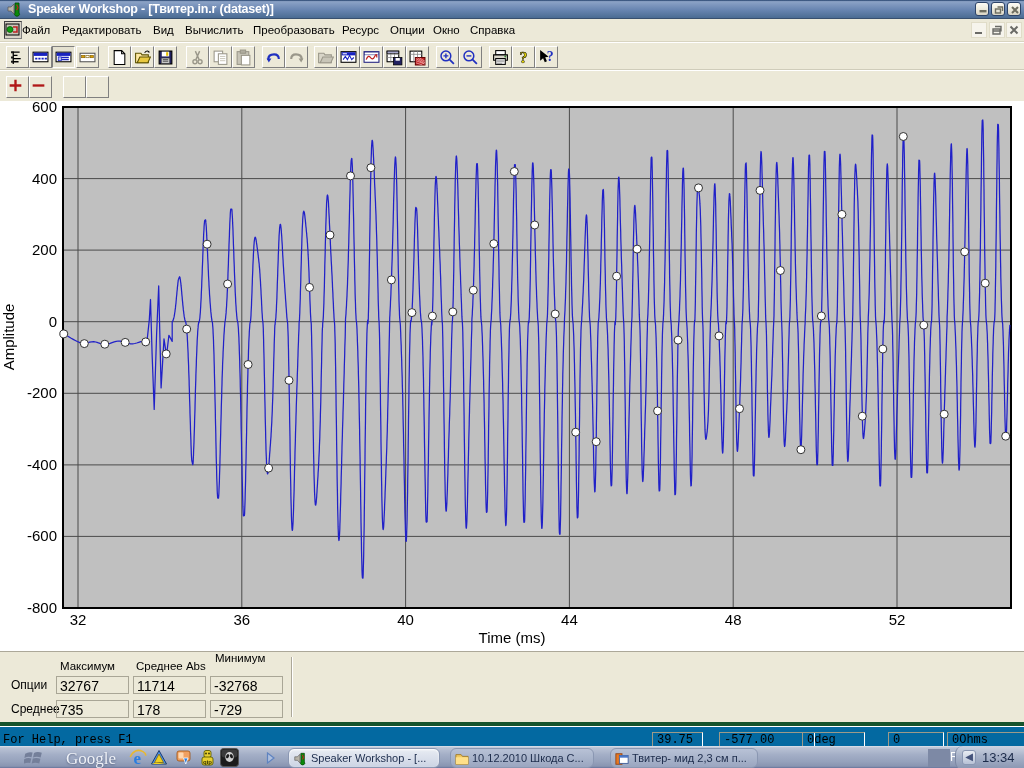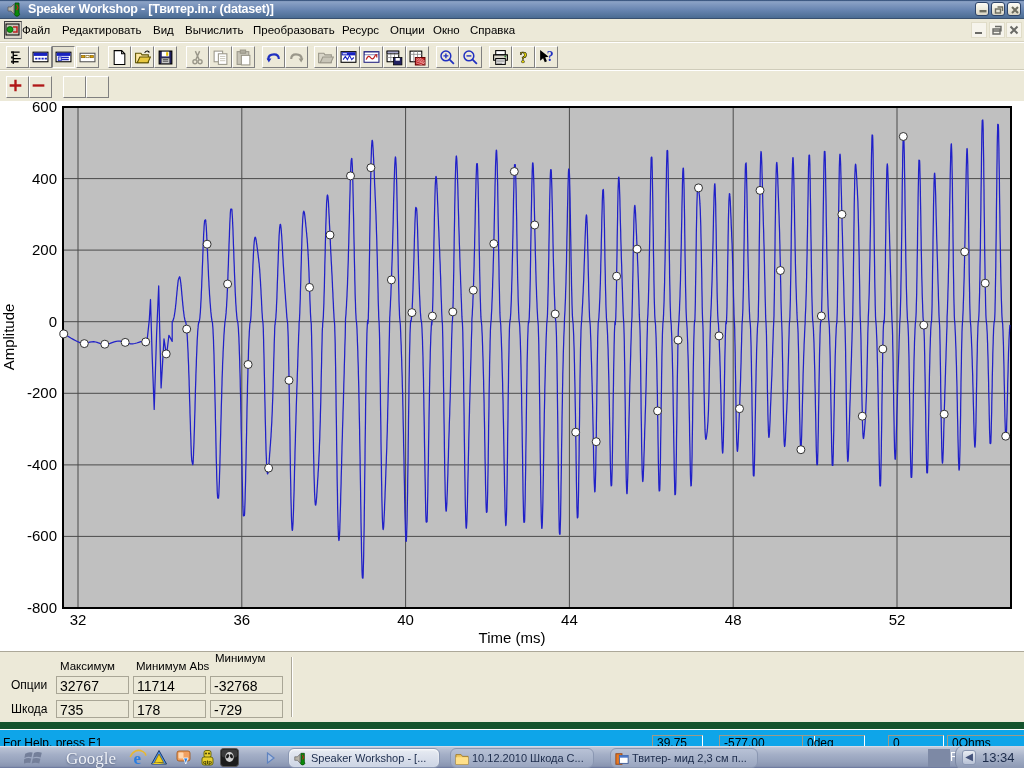--- a/index.html
+++ b/index.html
@@ -26,21 +26,21 @@
 border-top:1px solid #fff;border-left:1px solid #fff;border-right:1px solid #808080;border-bottom:1px solid #808080;}
 
 #chart{position:absolute;left:0;top:101px;width:1024px;height:550px;background:#fff;}
 
 #stats{position:absolute;left:0;top:651px;width:1024px;height:71px;background:#ece9d8;border-top:1px solid #aca899;padding-left:32px;}
 #stats .h{position:absolute;font-size:11.5px;color:#000;}
 #stats .lbl{position:absolute;font-size:12px;color:#000;}
 #stats .box{position:absolute;width:73px;height:18px;border:1px solid #a9a696;font-size:14px;color:#000;padding:1px 0 0 3px;}
 #vsep{position:absolute;left:291px;top:657px;width:2px;height:60px;border-left:1px solid #aca899;border-right:1px solid #fff;}
 
-#status{position:absolute;left:0;top:722px;width:1024px;height:24px;background:#0ea5e9;border-top:7px solid #14532d;box-shadow:inset 0 1px 0 #fff;font-size:12px;}
+#status{position:absolute;left:0;top:722px;width:1024px;height:24px;background:#0369a1;border-top:4px solid #14532d;box-shadow:inset 0 1px 0 #fff;font-size:12px;font-family:Liberation Mono, monospace;}
 .sp{position:absolute;top:6px;height:15px;border:1px solid;border-color:#9d9a88 #fff #fff #9d9a88;padding:0px 3px 0 4px;font-size:12px;color:#000;}
 
 #task{position:absolute;left:0;top:746px;width:1024px;height:22px;
 background:linear-gradient(180deg,#dee3ec 0%,#bac3d5 8%,#a3aec6 40%,#96a2bc 70%,#8995b1 92%,#66739b 100%);}
 .tkb{position:absolute;top:2px;height:20px;border-radius:6px;font-size:11px;color:#1c2b4a;}
 </style></head><body>
 <div id="root">
 <div id="menubar">
 <div style="position:absolute;left:4px;top:2px;width:18px;height:18px;border:1px solid #808080;border-top-color:#404040;border-left-color:#404040;background:#d8d4c8;">
 <svg width="16" height="16" viewBox="0 0 16 16">
@@ -338,24 +338,24 @@
 <text x="241.8" y="625" text-anchor="middle" font-size="15" fill="#000">36</text>
 <text x="405.6" y="625" text-anchor="middle" font-size="15" fill="#000">40</text>
 <text x="569.4" y="625" text-anchor="middle" font-size="15" fill="#000">44</text>
 <text x="733.2" y="625" text-anchor="middle" font-size="15" fill="#000">48</text>
 <text x="897.0" y="625" text-anchor="middle" font-size="15" fill="#000">52</text>
 <text x="512" y="643" text-anchor="middle" font-size="15" fill="#000">Time (ms)</text>
 <text x="14" y="337" text-anchor="middle" font-size="15" fill="#000" transform="rotate(-90 14 337)">Amplitude</text>
 </svg>
 <div id="stats">
 <div class="h" style="left:60px;top:8px">Максимум</div>
-<div class="h" style="left:136px;top:8px">Минимум Abs</div>
+<div class="h" style="left:136px;top:8px">Среднее Abs</div>
 <div class="h" style="left:215px;top:0">Минимум</div>
 <div class="lbl" style="left:11px;top:26px">Опции</div>
-<div class="lbl" style="left:11px;top:50px">Шкода</div>
+<div class="lbl" style="left:11px;top:50px">Среднее</div>
 <div class="box" style="left:56px;top:24px">32767</div>
 <div class="box" style="left:133px;top:24px">11714</div>
 <div class="box" style="left:210px;top:24px">-32768</div>
 <div class="box" style="left:56px;top:48px">735</div>
 <div class="box" style="left:133px;top:48px">178</div>
 <div class="box" style="left:210px;top:48px">-729</div>
 </div>
 <div id="vsep"></div>
 <div id="status">
 <div style="position:absolute;left:3px;top:7px;color:#000">For Help, press F1</div>

